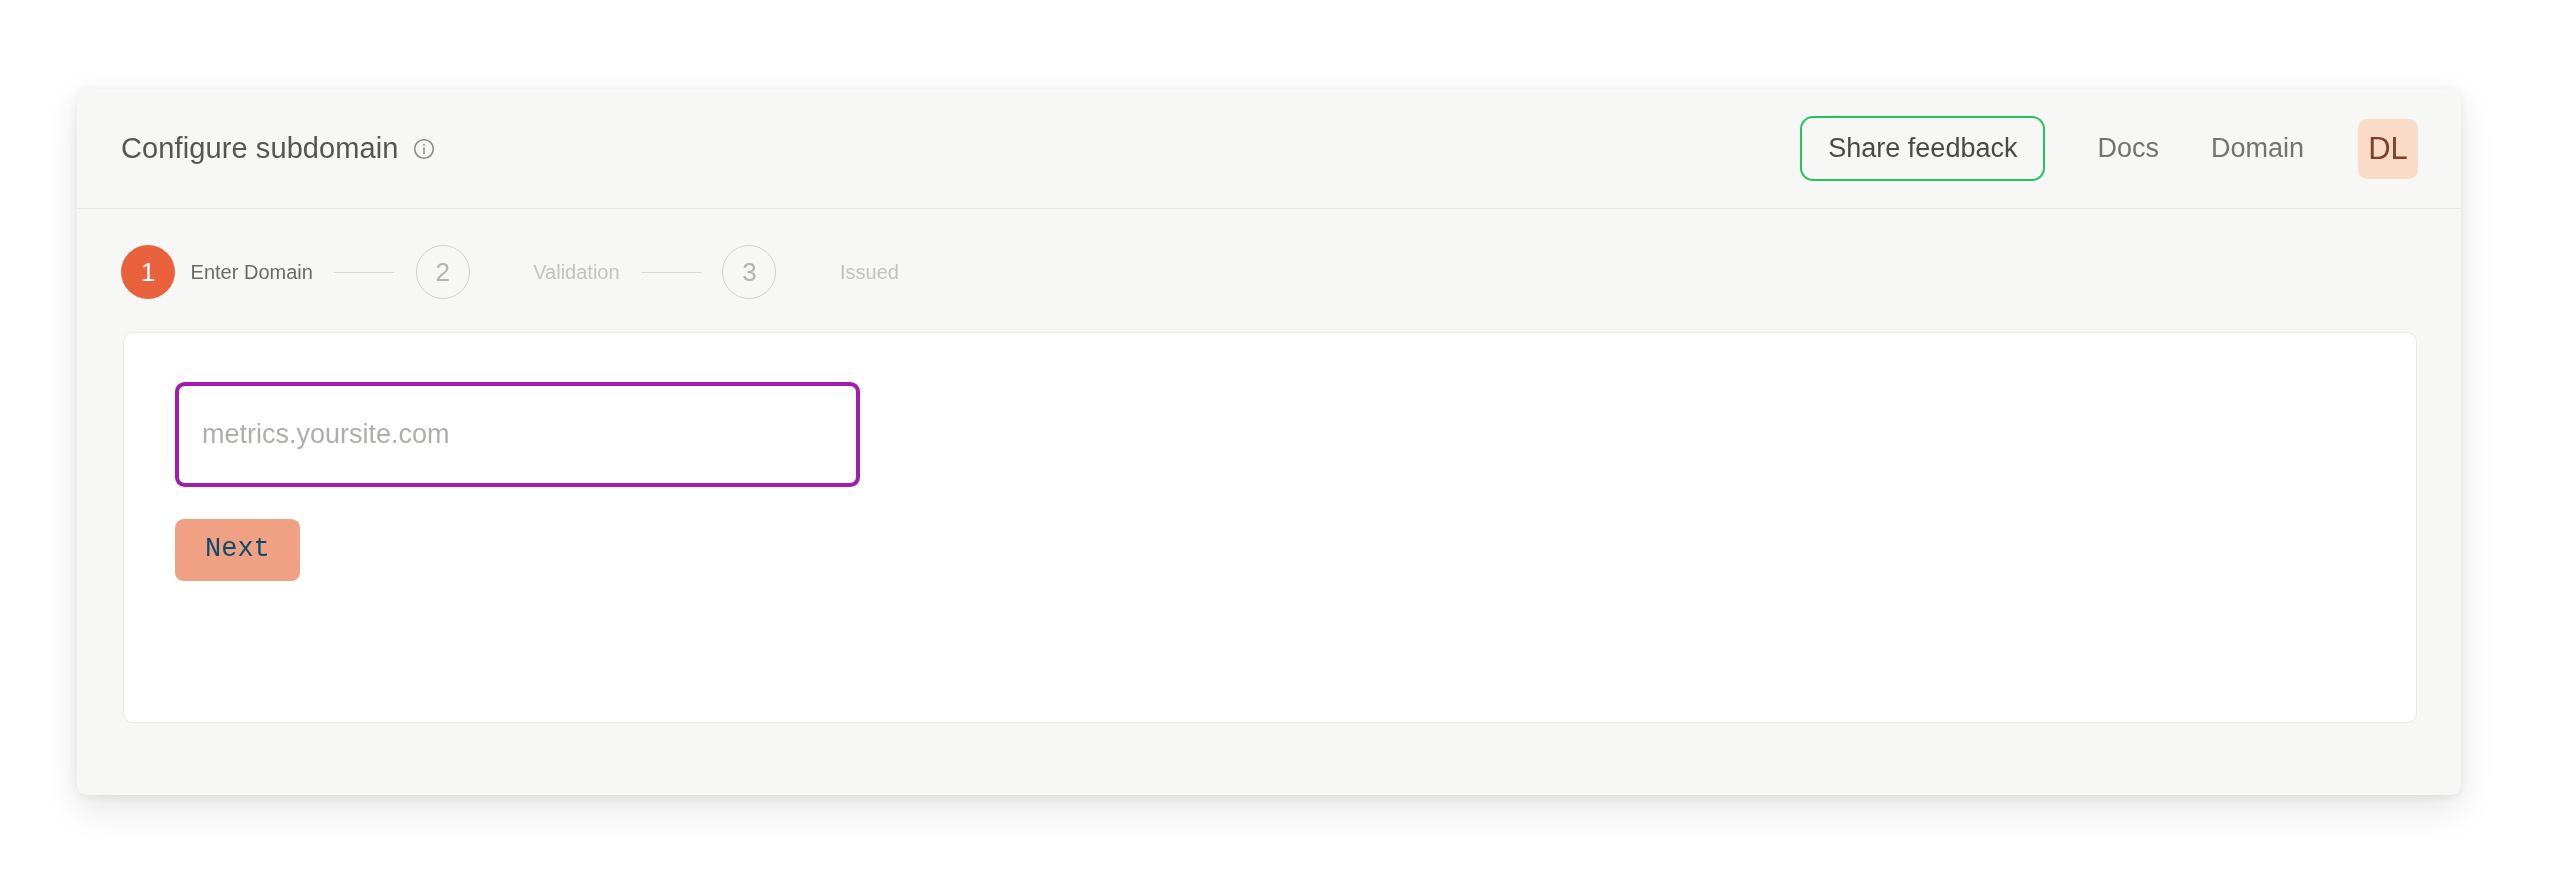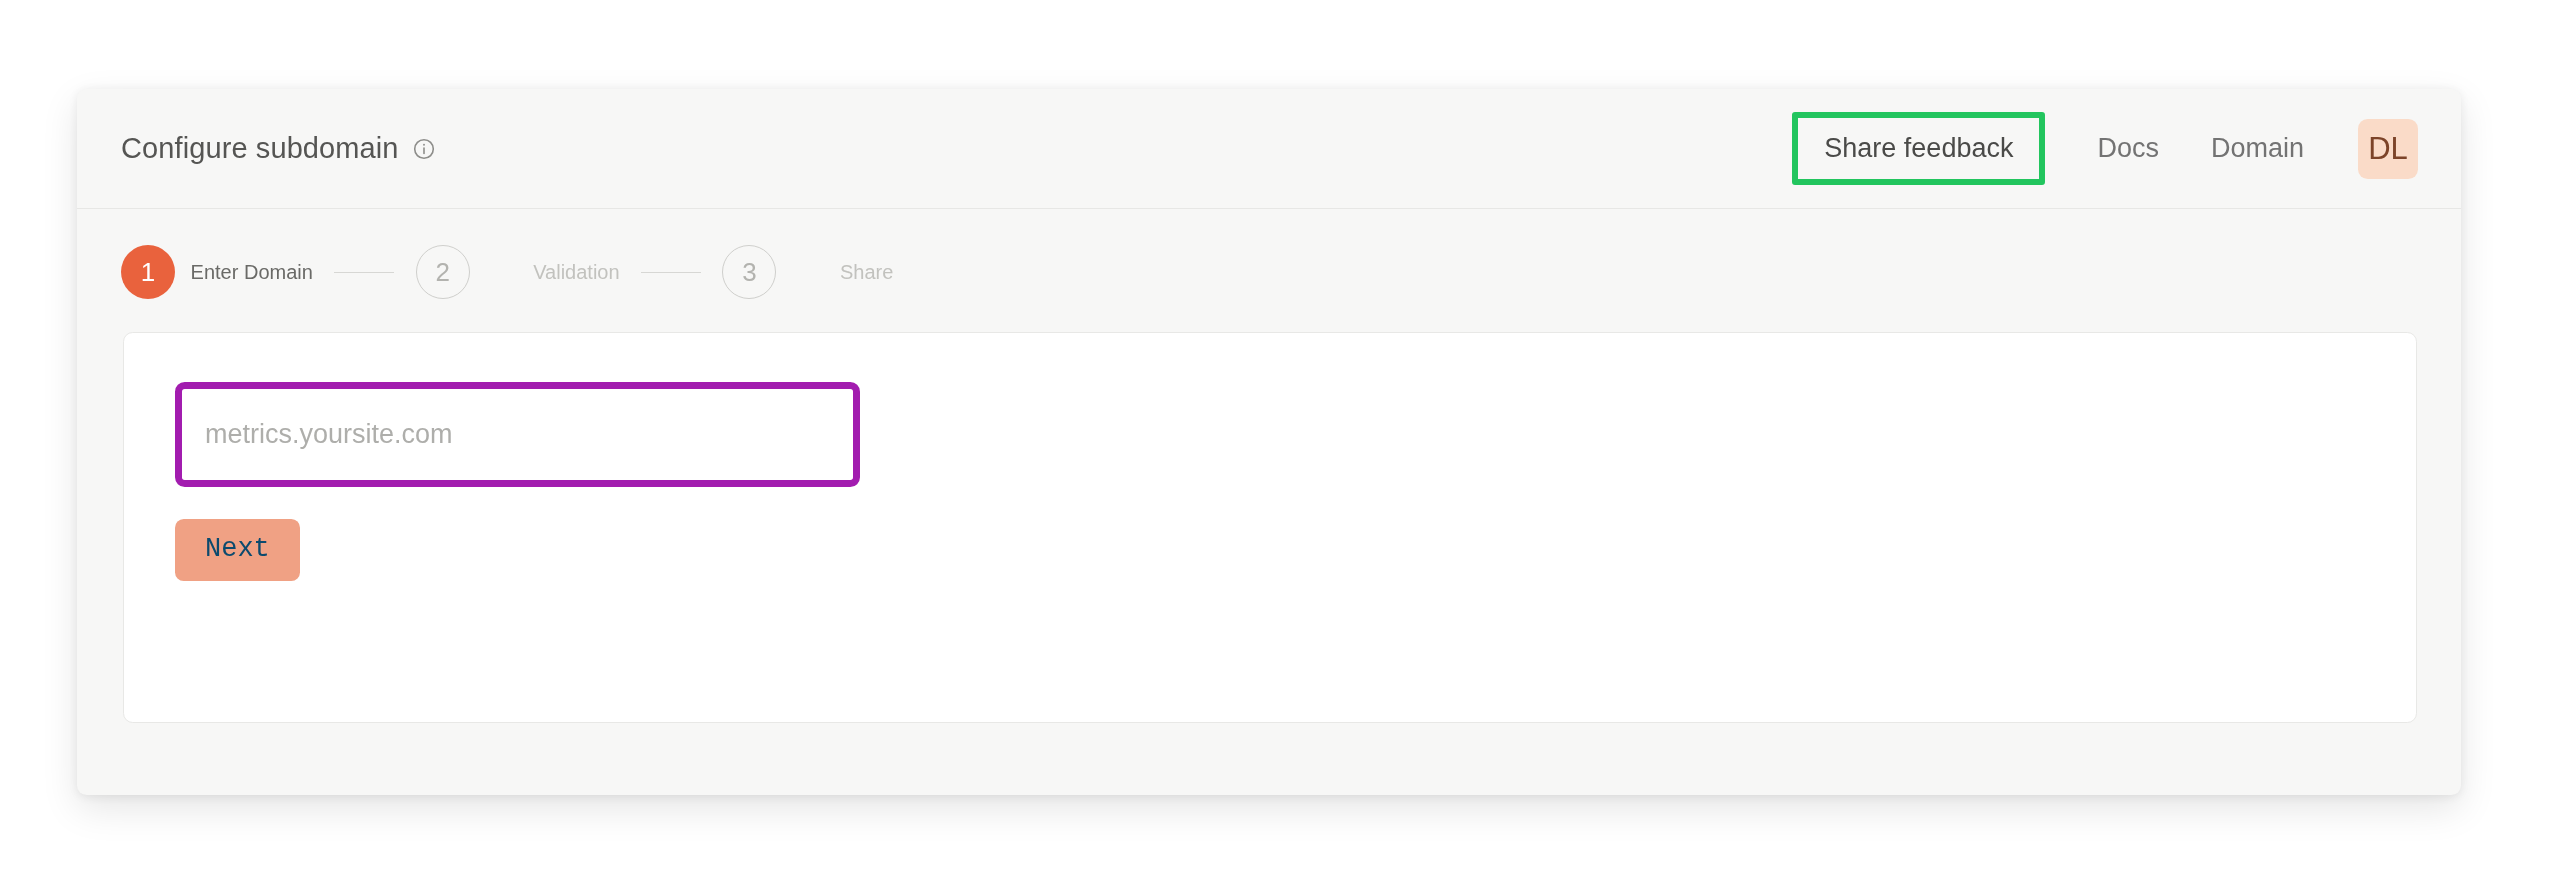--- a/index.html
+++ b/index.html
@@ -61,22 +61,22 @@
     margin-left: auto;
     display: flex;
     align-items: center;
     gap: 0;
   }
   .share-feedback-btn {
     font-family: "Liberation Sans", sans-serif;
     font-size: 27px;
     color: #4a4a48;
     background: transparent;
-    border: 6px solid #22c55e;
-    border-radius: 3px;
+    border: 2px solid #22c55e;
+    border-radius: 13px;
     padding: 16.5px 26px 17.5px 26px;
     line-height: 1;
     cursor: pointer;
     white-space: nowrap;
   }
   .nav-link {
     font-size: 27px;
     color: #737373;
     text-decoration: none;
     padding: 9.7px 0;
@@ -159,21 +159,21 @@
     color: #1c1c1c;
     margin: 0 0 37px 0;
     font-weight: normal;
     letter-spacing: 0.1px;
   }
   .domain-input {
     display: block;
     width: 685px;
     height: 105px;
     box-sizing: border-box;
-    border: 7px solid #a21caf;
+    border: 4px solid #a21caf;
     border-radius: 9.7px;
     background: #ffffff;
     font-family: "Liberation Sans", sans-serif;
     font-size: 27px;
     color: #333333;
     padding: 0 23px;
     outline: none;
   }
   .domain-input::placeholder {
     color: #aeaeab;
@@ -231,21 +231,21 @@
 
     <div class="step inactive">
       <div class="step-circle">2</div>
       <div class="step-label">Validation</div>
     </div>
 
     <div class="step-connector"></div>
 
     <div class="step inactive">
       <div class="step-circle">3</div>
-      <div class="step-label">Share</div>
+      <div class="step-label">Issued</div>
     </div>
 
   </div>
 
   <div class="content-card">
 
     <input class="domain-input" type="text" placeholder="metrics.yoursite.com" style="">
 
     <button class="next-btn">Next</button>
   </div>

